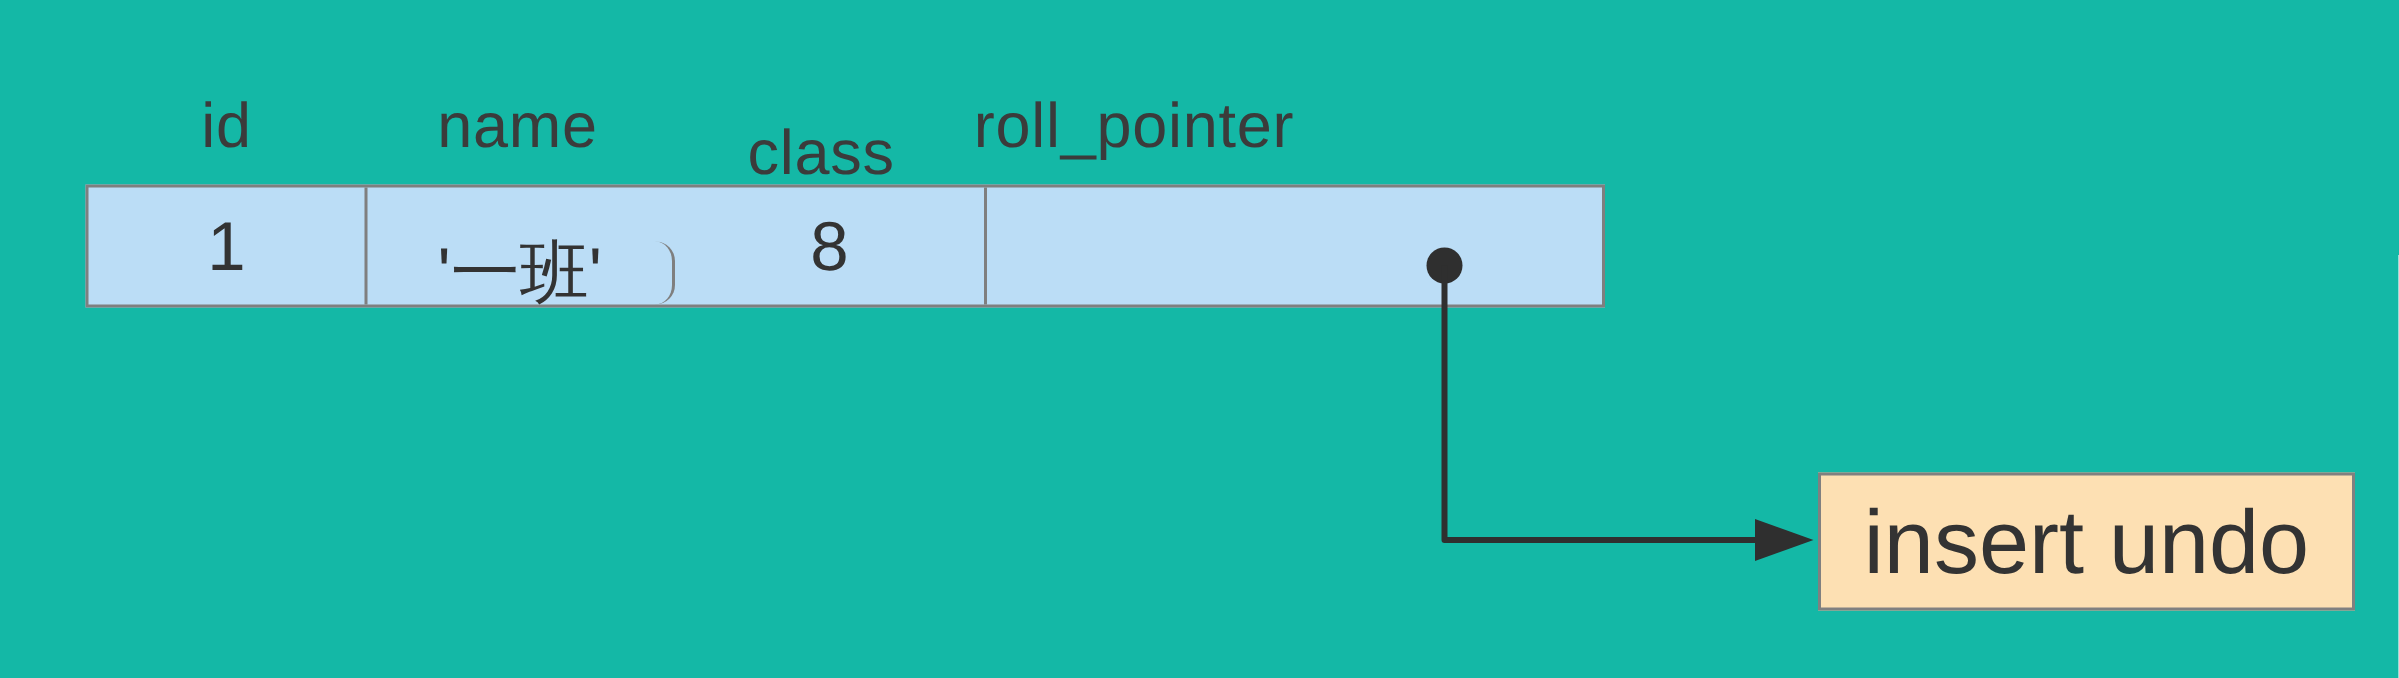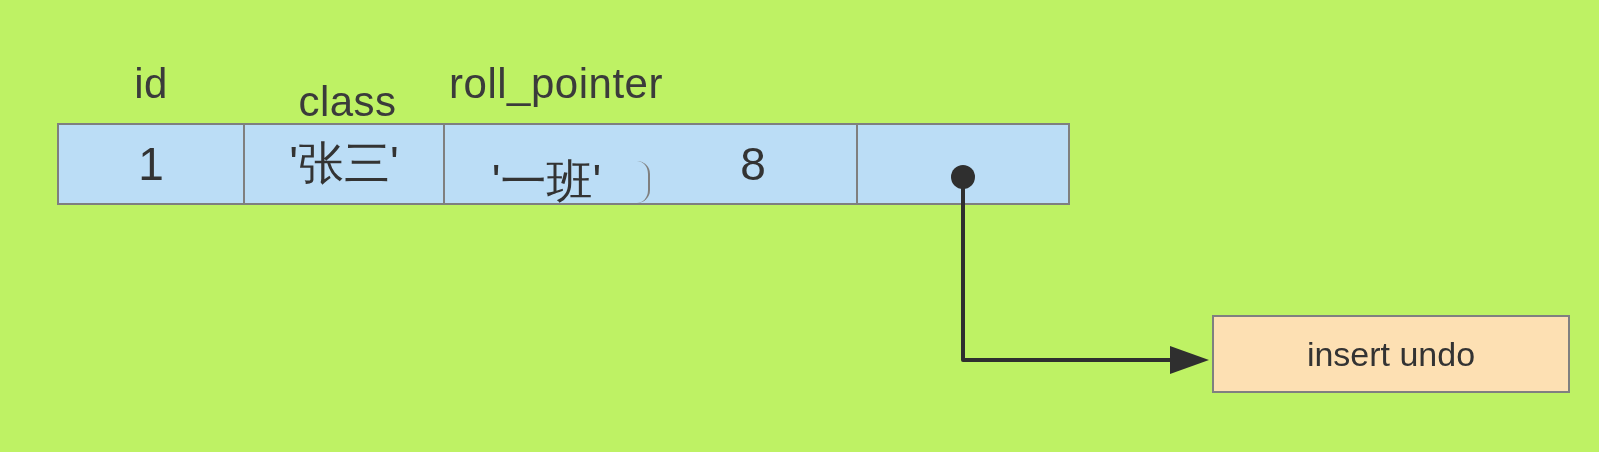--- a/index.html
+++ b/index.html
@@ -5,21 +5,21 @@
   html, body {
     margin: 0;
     padding: 0;
     background: #ffffff;
     font-family: "Liberation Sans", "DejaVu Sans", sans-serif;
   }
   #canvas {
     position: relative;
     width: 1599px;
     height: 452px;
-    background: #bef264;
+    background: #14b8a6;
     overflow: hidden;
   }
 
   
   .header-row {
     position: absolute;
     left: 57px;
     top: 56px;
     width: 1013px;
     height: 56px;
@@ -79,45 +79,45 @@
     height: 452px;
     pointer-events: none;
   }
 
   
   .undo-box {
     position: absolute;
     left: 1212px;
     top: 315px;
     width: 358px;
-    height: 78px;
+    height: 92px;
     box-sizing: border-box;
     border: 2px solid #808080;
     display: flex;
     align-items: center;
     justify-content: center;
-    font-size: 34px;
+    font-size: 60px;
     color: #333333;
     white-space: nowrap;
   }
 </style>
 </head>
 <body>
 
 <div id="canvas">
 
   <div class="header-row">
     <div class="header-cell w-id">id</div>
+    <div class="header-cell w-name">name</div>
     <div class="header-cell w-class">class</div>
     <div class="header-cell w-roll">roll_pointer</div>
   </div>
 
   <div class="data-row" style="background-color: rgb(187, 221, 246);">
     <div class="data-cell w-id">1</div>
-    <div class="data-cell w-name">'张三'</div>
     <div class="data-cell w-class">'一班'</div>
     <div class="data-cell w-trx">8</div>
     <div class="data-cell w-roll"></div>
   </div>
 
   <svg id="arrow-layer" viewBox="0 0 1599 452" xmlns="http://www.w3.org/2000/svg">
     <circle cx="963" cy="177" r="12" fill="#2f2f2f"></circle>
     <path d="M 963 177 L 963 360 L 1198 360" fill="none" stroke-width="4" stroke-linejoin="round" stroke="#2f2f2f"></path>
     <polygon points="1209,360 1170,346 1170,374" fill="#2f2f2f"></polygon>
   </svg>

